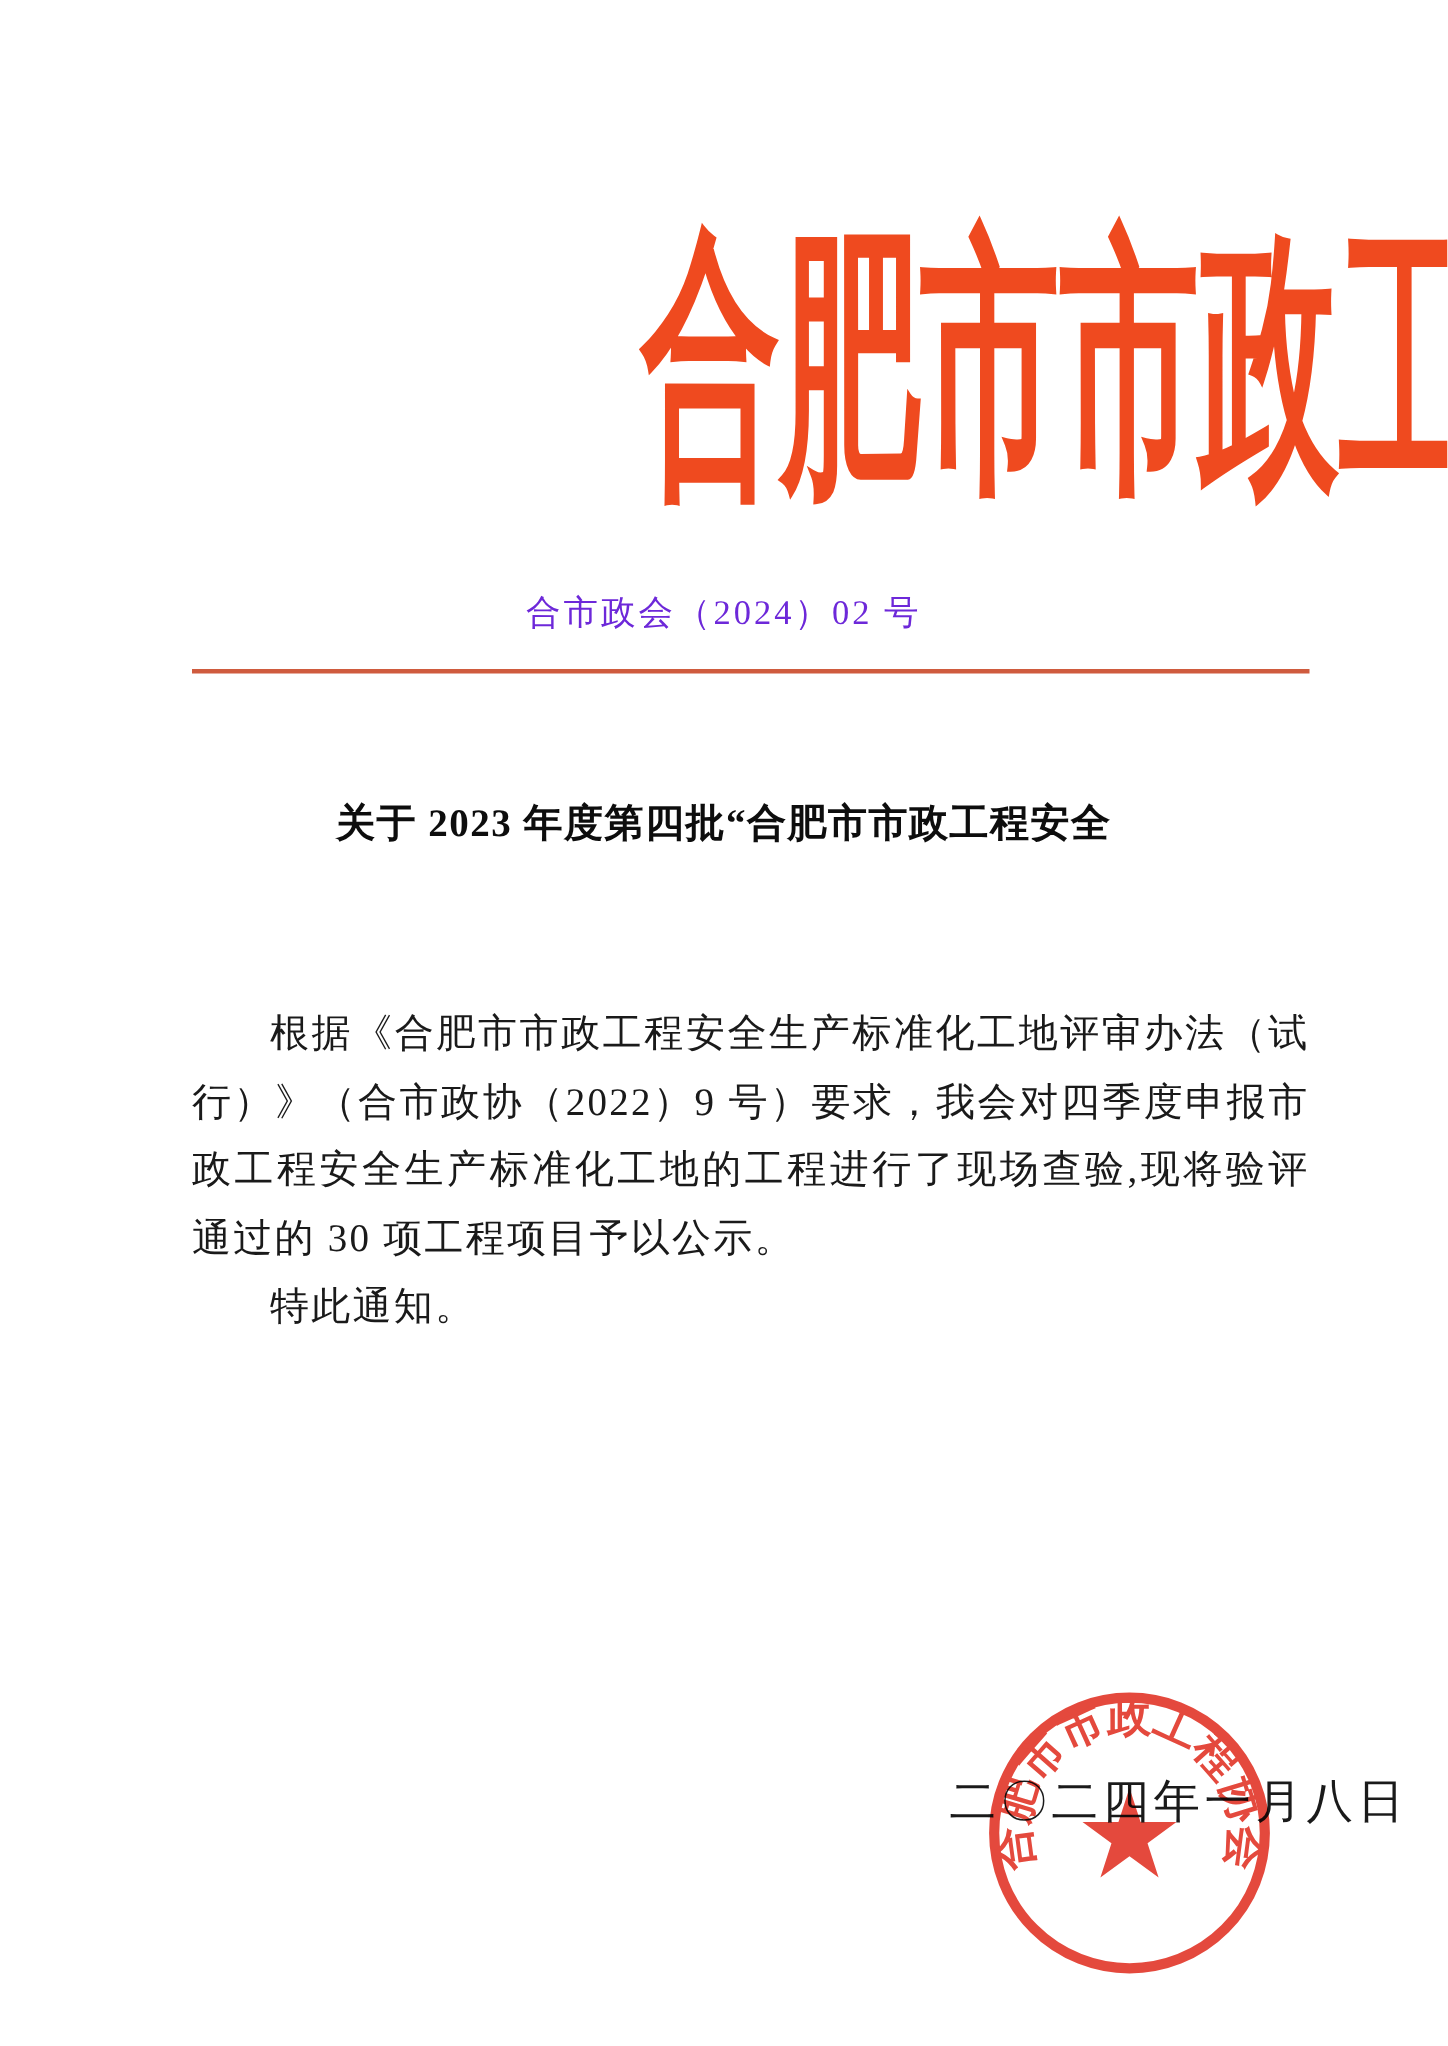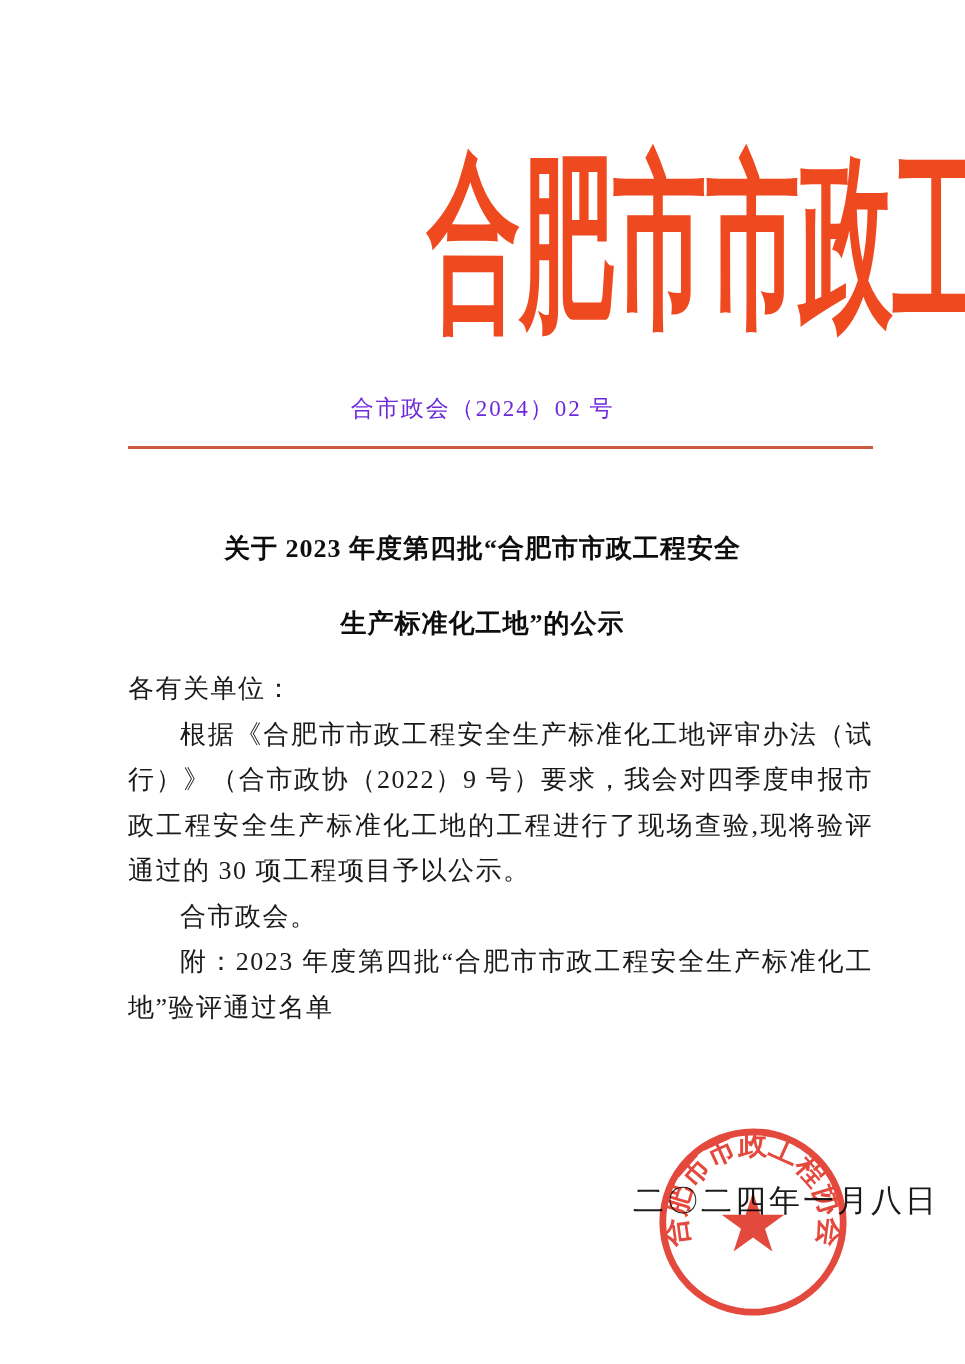--- a/index.html
+++ b/index.html
@@ -114,28 +114,25 @@
   <div class="org-header">
     <span>合肥市市政工程协会</span>
   </div>
 
   <div class="doc-number">合市政会（2024）02 号</div>
 
   <div class="red-rule"></div>
 
   <div class="doc-title">
     <div>关于 2023 年度第四批“合肥市市政工程安全</div>
-    <div>生产标准化工地”的公示</div>
   </div>
 
   <div class="body-block">
-    <p>各有关单位：</p>
     <p class="indent">根据《合肥市市政工程安全生产标准化工地评审办法（试行）》（合市政协（2022）9 号）要求，我会对四季度申报市政工程安全生产标准化工地的工程进行了现场查验,现将验评通过的 30 项工程项目予以公示。</p>
-    <p class="indent">合市政会。</p>
-    <p class="indent">附：2023 年度第四批“合肥市市政工程安全生产标准化工地”验评通过名单</p>
+    <p class="indent">特此通知。</p>
   </div>
 
   <div class="doc-date">二〇二四年一月八日</div>
 
   <svg class="seal" viewBox="0 0 200 200">
     <circle cx="100" cy="100" r="93" fill="none" stroke="#e23b2e" stroke-width="7"></circle>
     <path id="sealArc" d="M 34.2,123.9 A 70,70 0 1 1 165.8,123.9" fill="none"></path>
     <text font-size="30" font-weight="bold" fill="#e23b2e" font-family="Liberation Serif, DejaVu Serif, serif">
       <textPath href="#sealArc" startOffset="0" textLength="268">合肥市市政工程协会</textPath>
     </text>

